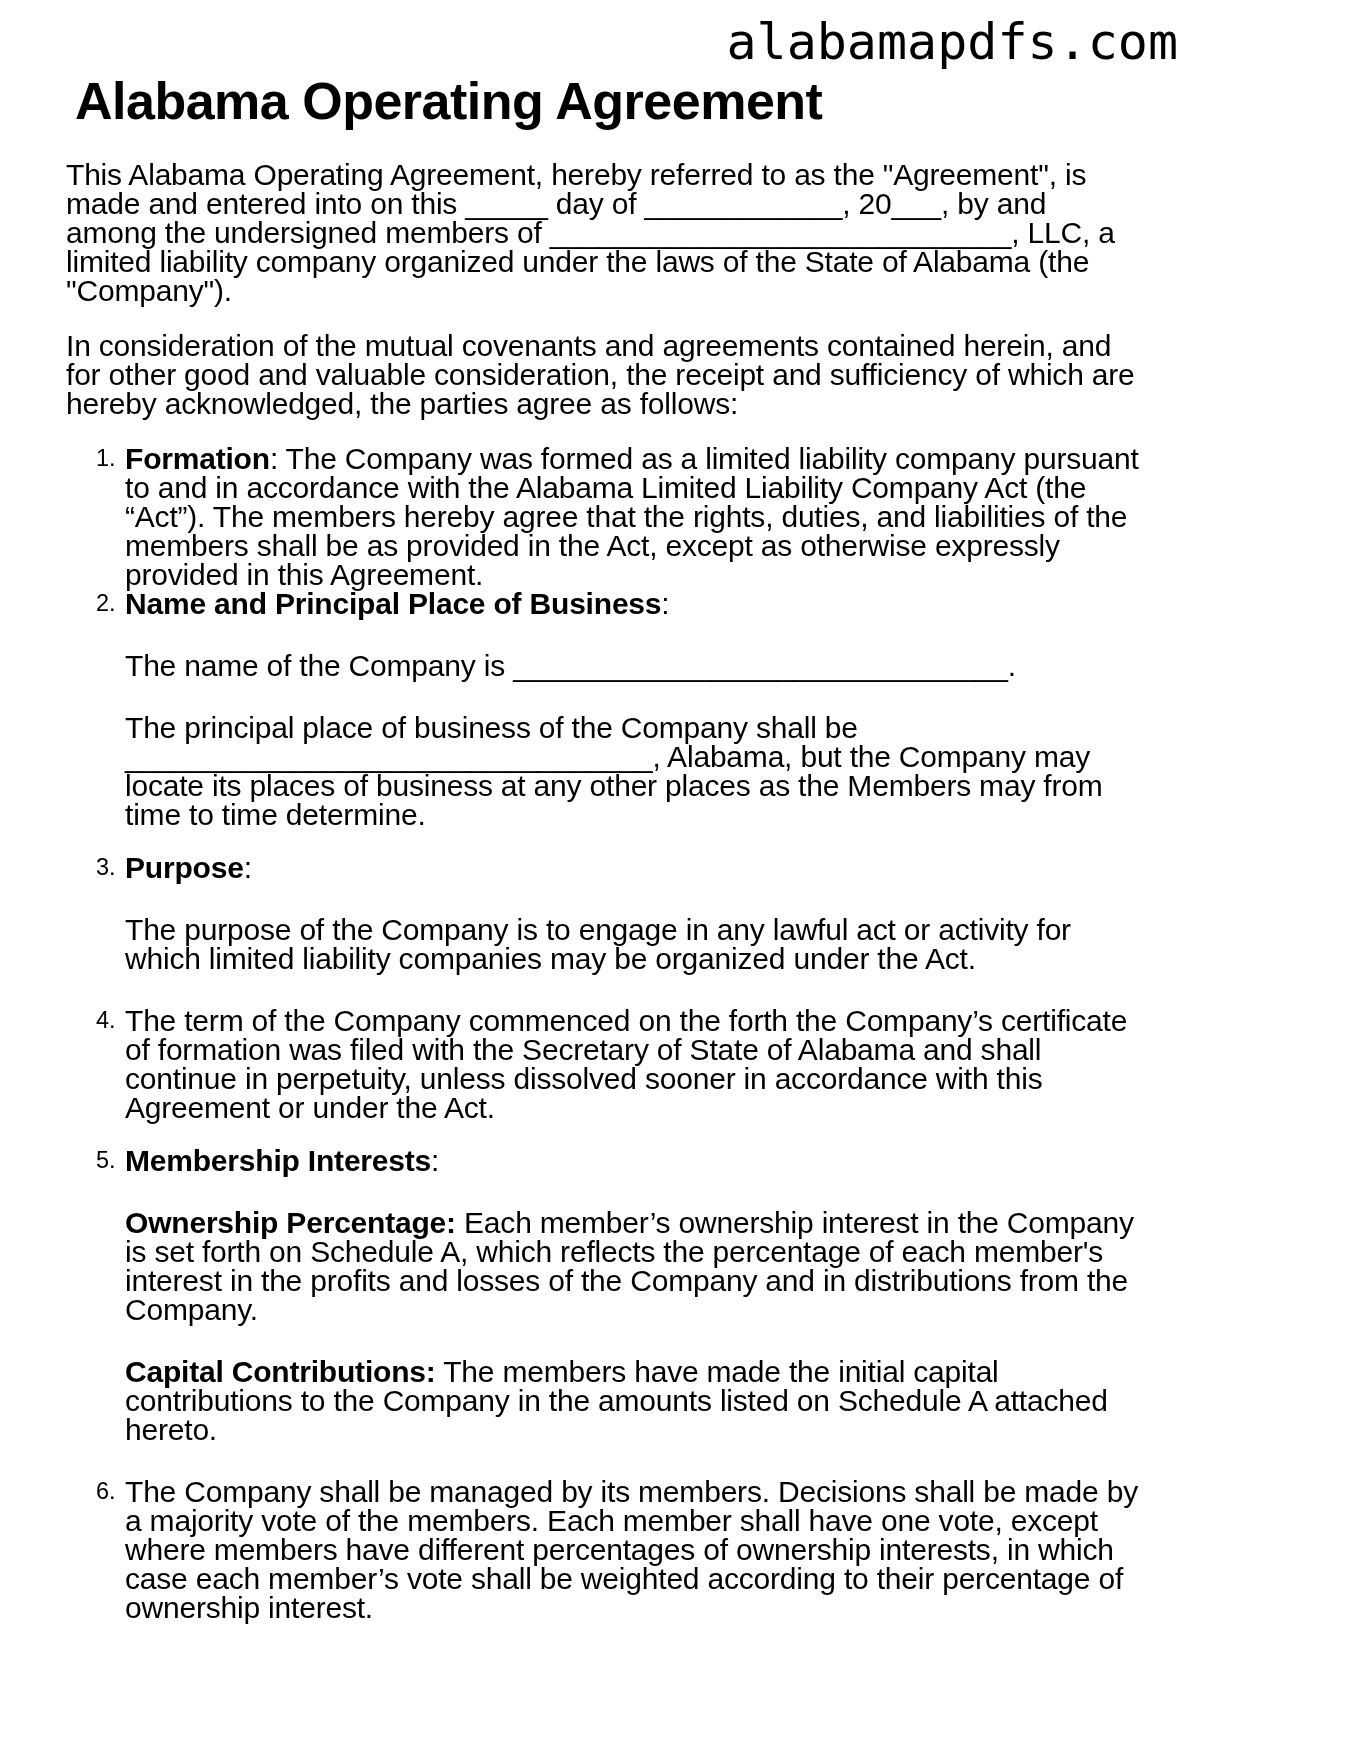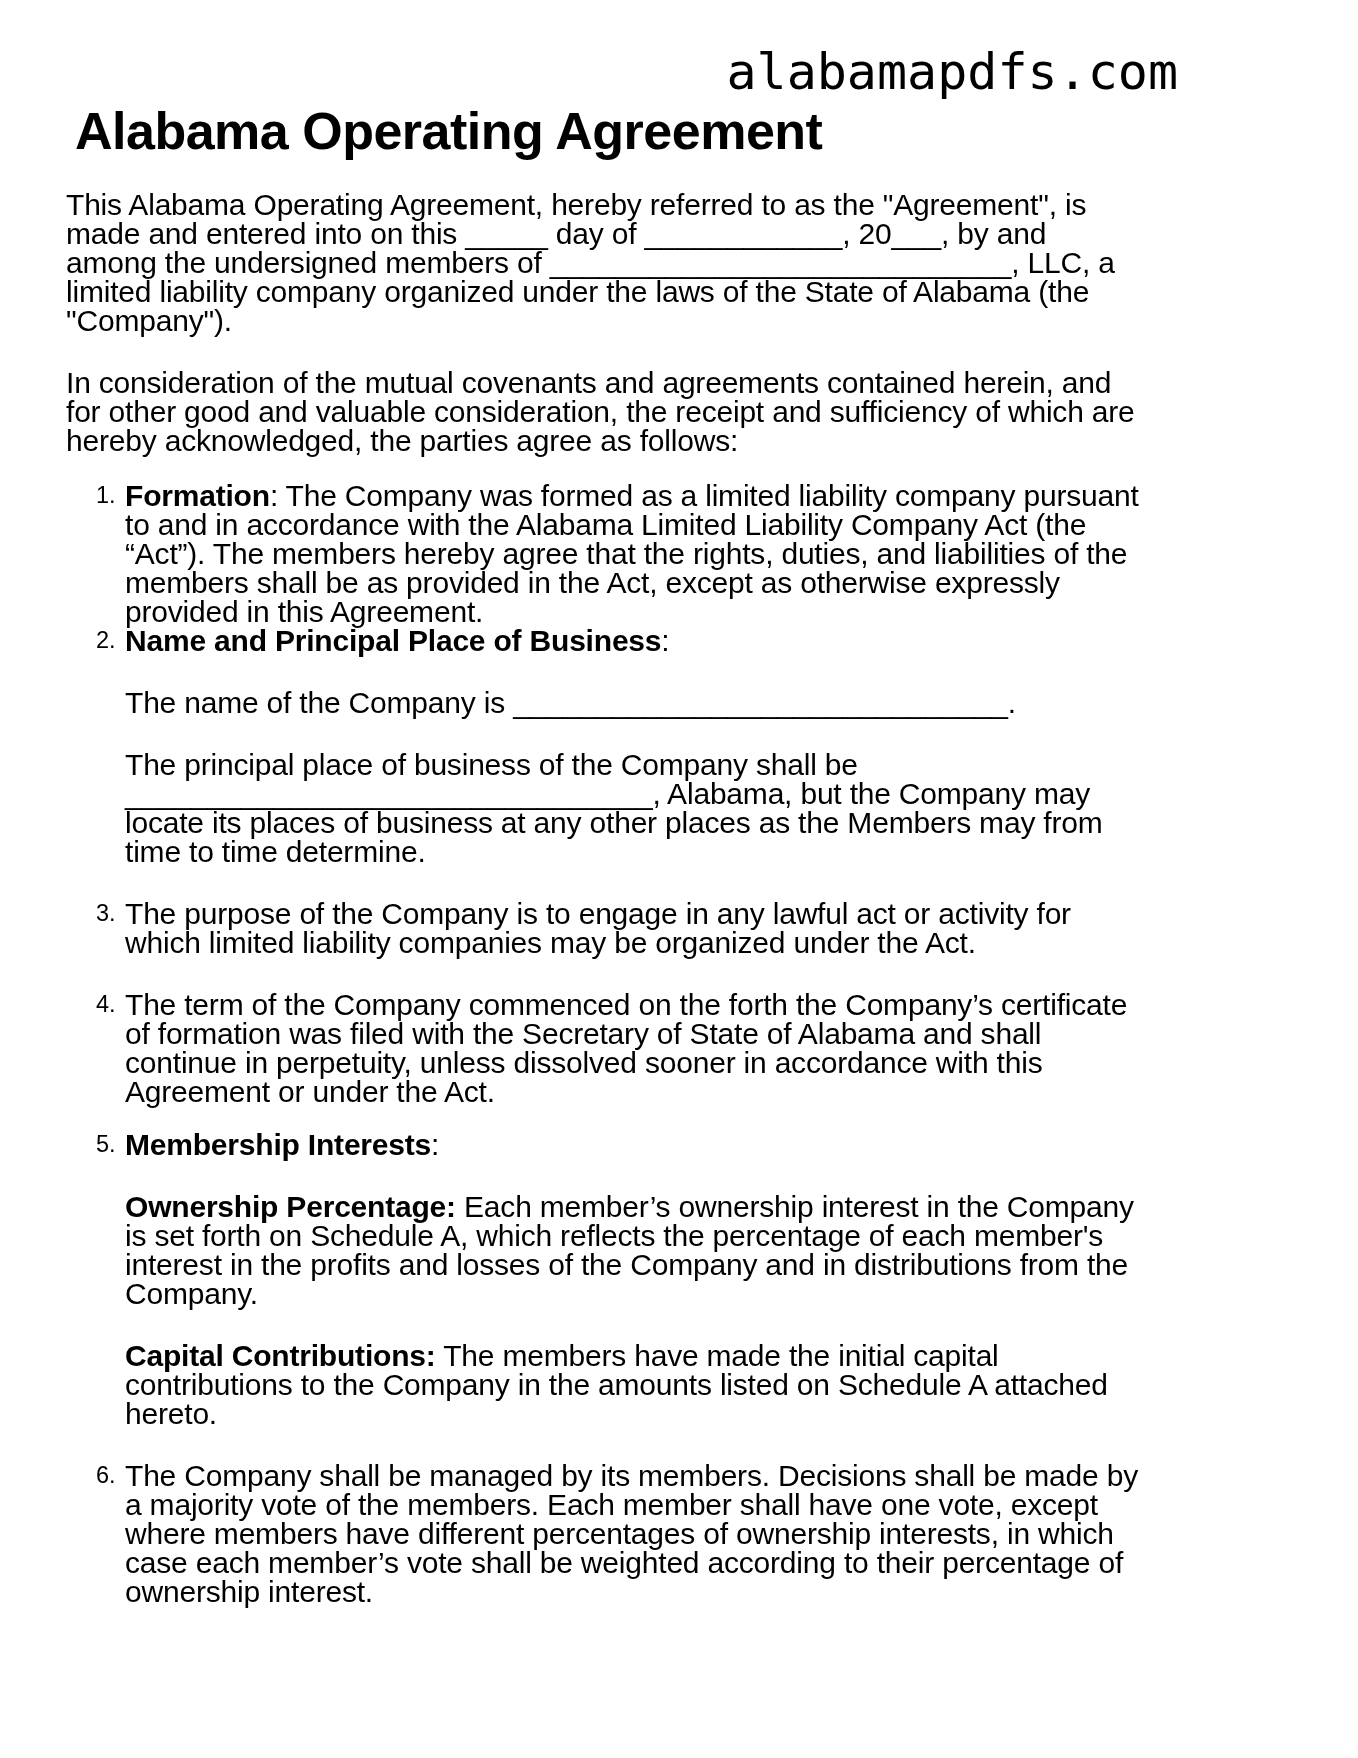--- a/index.html
+++ b/index.html
@@ -6,21 +6,21 @@
   html, body { background: #ffffff; }
   body {
     width: 1358px;
     height: 1758px;
     overflow: hidden;
     position: relative;
     color: #000000;
     font-family: "Liberation Sans", "DejaVu Sans", sans-serif;
   }
   .page {
-    padding: 46px 218px 0 66px;
+    padding: 16px 218px 0 66px;
   }
   .site-name {
     font-family: "DejaVu Sans Mono", "Liberation Mono", monospace;
     font-size: 50px;
     line-height: 52px;
     text-align: right;
     margin-right: -38px;
     white-space: nowrap;
   }
   .doc-title {
@@ -30,21 +30,21 @@
     letter-spacing: -0.5px;
     margin-top: 4px;
     margin-left: 9px;
   }
   .para, .sec-lead, .sub-para {
     font-size: 30px;
     line-height: 29px;
     letter-spacing: -0.2px;
   }
   .intro { margin-top: 30px; }
-  .intro + .intro { margin-top: 33px; }
+  .intro + .intro { margin-top: 26px; }
   .sections { margin-top: 26px; list-style: none; }
   .section { position: relative; padding-left: 59px; }
   .section.gap { margin-top: 24px; }
   .sec-num { position: absolute; left: 30px; top: 0;
              font-size: 23.5px; line-height: 29px; }
   .sec-lead strong, .sub-para strong { font-weight: 700; }
   .sub-para { margin-top: 33px; }
 </style>
 </head>
 <body>
@@ -68,20 +68,21 @@
 
     <div class="section">
       <span class="sec-num">2.</span>
       <p class="sec-lead"><strong>Name and Principal Place of Business</strong><span>:</span></p>
       <p class="sub-para"><strong></strong><span>The name of the Company is ______________________________.</span></p>
       <p class="sub-para"><strong></strong><span>The principal place of business of the Company shall be ________________________________, Alabama, but the Company may locate its places of business at any other places as the Members may from time to time determine.</span></p>
     </div>
 
     <div class="section gap">
       <span class="sec-num">3.</span>
+      <p class="sec-lead"><strong>Purpose</strong><span>:</span></p>
       <p class="sub-para"><strong></strong><span>The purpose of the Company is to engage in any lawful act or activity for which limited liability companies may be organized under the Act.</span></p>
     </div>
 
     <div class="section gap">
       <span class="sec-num">4.</span>
       <p class="sub-para"><strong></strong><span>The term of the Company commenced on the forth the Company’s certificate of formation was filed with the Secretary of State of Alabama and shall continue in perpetuity, unless dissolved sooner in accordance with this Agreement or under the Act.</span></p>
     </div>
 
     <div class="section gap">
       <span class="sec-num">5.</span>

